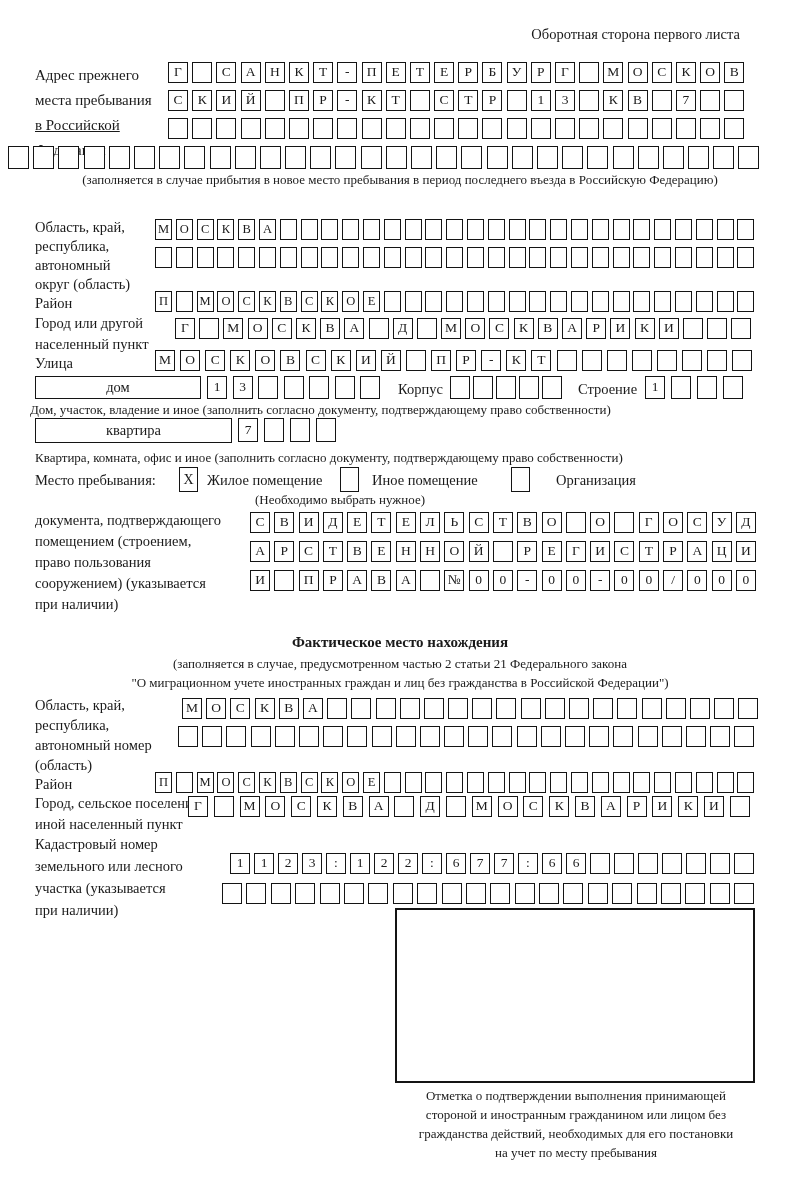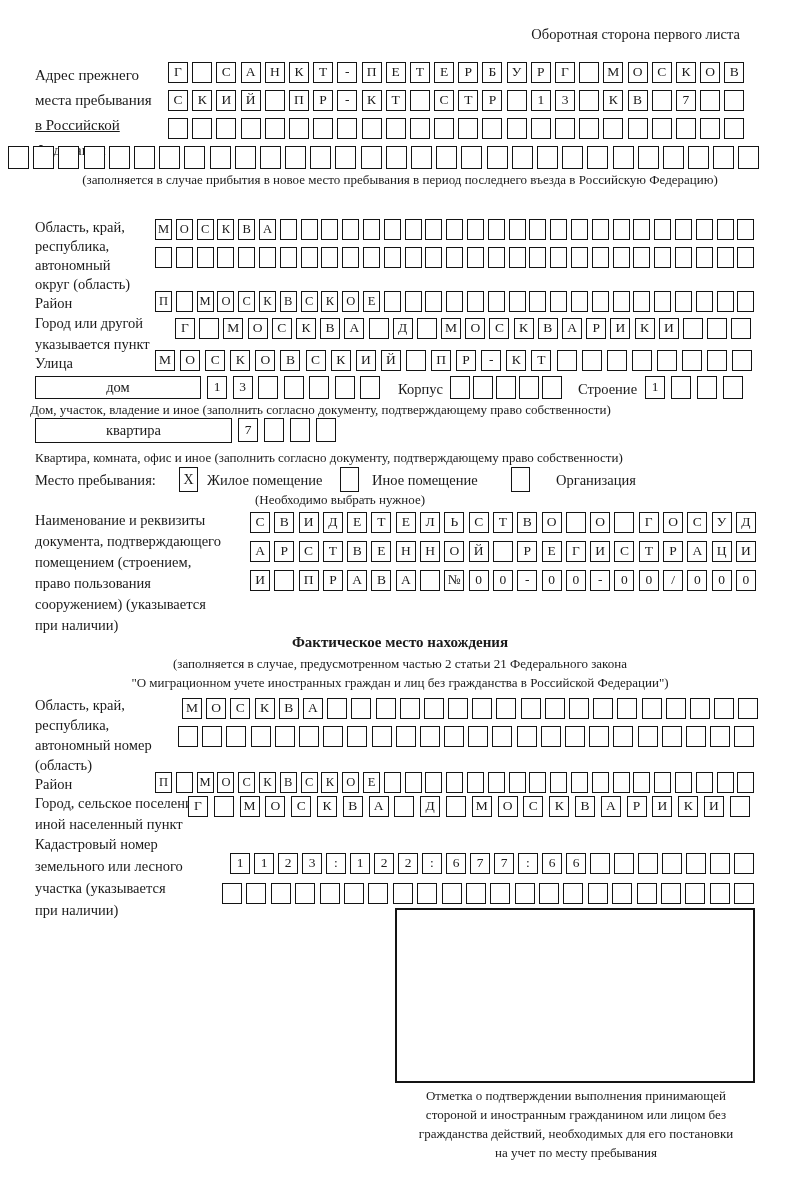--- a/index.html
+++ b/index.html
@@ -57,21 +57,21 @@
       <div class="tline" style="line-height: 19px;">Область, край,</div>
       <div class="tline" style="line-height: 19px;">республика,</div>
       <div class="tline" style="line-height: 19px;">автономный</div>
       <div class="tline" style="line-height: 19px;">округ (область)</div>
     </div>
     <div class="tblock" style="left: 35px; top: 293px; font-size: 14.5px;">
       <div class="tline" style="line-height: 20px;">Район</div>
     </div>
     <div class="tblock" style="left: 35px; top: 313px; font-size: 14.5px;">
       <div class="tline" style="line-height: 21px;">Город или другой</div>
-      <div class="tline" style="line-height: 21px;">указывается пункт</div>
+      <div class="tline" style="line-height: 21px;">населенный пункт</div>
     </div>
     <div class="tblock" style="left: 35px; top: 353px; font-size: 14.5px;">
       <div class="tline" style="line-height: 20px;">Улица</div>
     </div>
     <div class="tblock" style="left: 398px; top: 379px; font-size: 14.5px;">
       <div class="tline" style="line-height: 20px;">Корпус</div>
     </div>
     <div class="tblock" style="left: 578px; top: 379px; font-size: 14.5px;">
       <div class="tline" style="line-height: 20px;">Строение</div>
     </div>
@@ -90,21 +90,20 @@
     <div class="tblock" style="left: 372px; top: 470px; font-size: 14.5px;">
       <div class="tline" style="line-height: 20px;">Иное помещение</div>
     </div>
     <div class="tblock" style="left: 556px; top: 470px; font-size: 14.5px;">
       <div class="tline" style="line-height: 20px;">Организация</div>
     </div>
     <div class="tblock" style="left: 155px; top: 491px; width: 370px; font-size: 13px; text-align: center;">
       <div class="tline" style="line-height: 18px;">(Необходимо выбрать нужное)</div>
     </div>
     <div class="tblock" style="left: 35px; top: 510px; font-size: 14.5px;">
-      <div class="tline" style="line-height: 21px;">Наименование и реквизиты</div>
       <div class="tline" style="line-height: 21px;">документа, подтверждающего</div>
       <div class="tline" style="line-height: 21px;">помещением (строением,</div>
       <div class="tline" style="line-height: 21px;">право пользования</div>
       <div class="tline" style="line-height: 21px;">сооружением) (указывается</div>
       <div class="tline" style="line-height: 21px;">при наличии)</div>
     </div>
     <div class="tblock" style="left: 0px; top: 632px; width: 800px; font-size: 15px; text-align: center; font-weight: bold;">
       <div class="tline" style="line-height: 20px;">Фактическое место нахождения</div>
     </div>
     <div class="tblock" style="left: 0px; top: 655px; width: 800px; font-size: 13px; text-align: center;">

